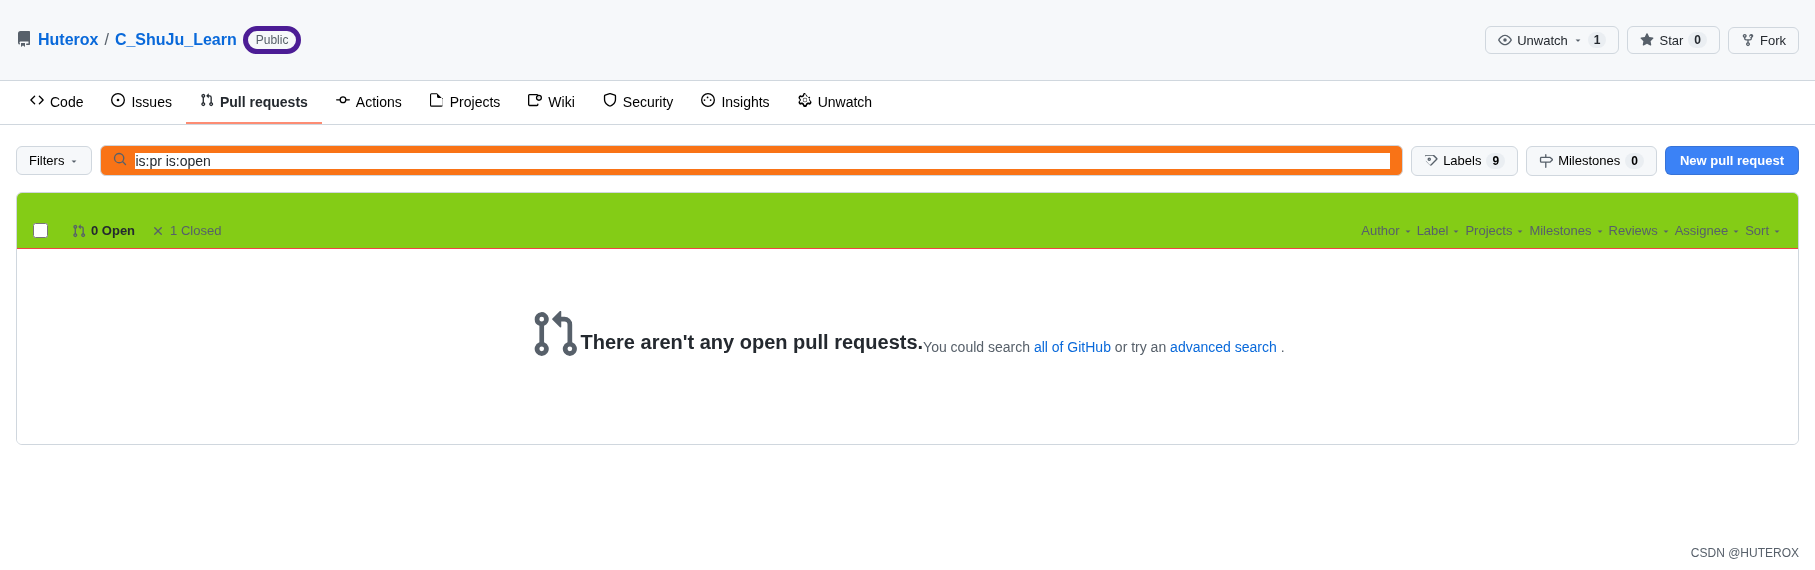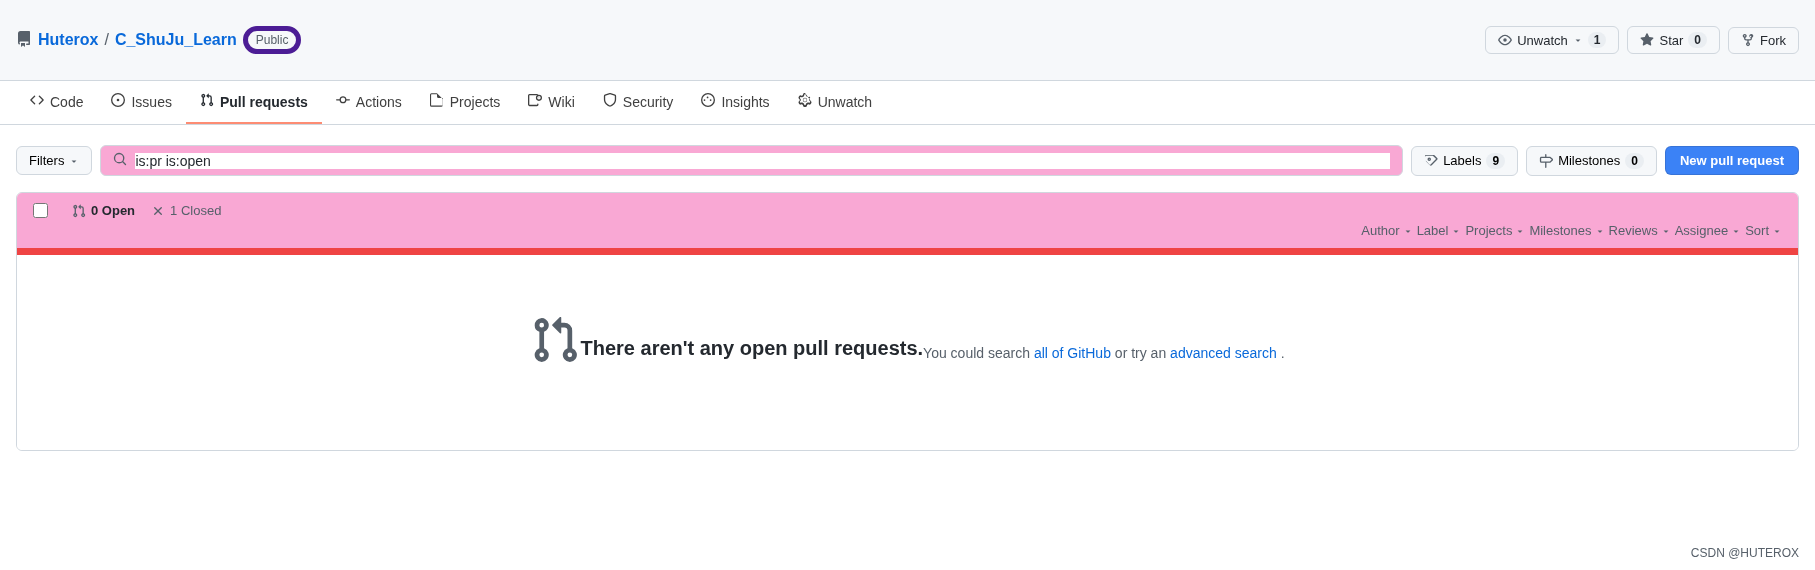--- a/index.html
+++ b/index.html
@@ -27,40 +27,40 @@
       font-size: 12px; font-weight: 600;
     }
     
     
     .sub-nav {
       display: flex; align-items: center; padding: 0 16px;
       border-bottom: 1px solid #d0d7de; background: #fff;
     }
     .sub-nav-item {
       display: flex; align-items: center; gap: 6px; padding: 12px 14px;
-      font-size: 14px; color: #404040; cursor: pointer; border-bottom: 2px solid transparent;
+      font-size: 14px; color: #000000; cursor: pointer; border-bottom: 2px solid transparent;
       text-decoration: none;
     }
     .sub-nav-item.active { color: #24292f; font-weight: 600; border-bottom: 2px solid #fd8c73; }
     .sub-nav-icon { font-size: 14px; }
     
     
     .main-content { padding: 20px 16px; }
     
     
     .filter-bar { display: flex; align-items: center; gap: 8px; margin-bottom: 16px; }
     .filters-btn {
       display: flex; align-items: center; gap: 5px; padding: 6px 12px;
       border: 1px solid #d0d7de; border-radius: 6px; background: #f6f8fa;
       font-size: 13px; cursor: pointer;
     }
     .search-input-wrap {
       flex: 1; display: flex; align-items: center; gap: 8px;
       border: 1px solid #d0d7de; border-radius: 6px; padding: 6px 12px;
-      background: #f9a8d4;
+      background: #f97316;
     }
     .search-icon { color: #57606a; }
     .search-input { border: none; outline: none; font-size: 14px; width: 100%; color: #24292f; }
     .filter-right { display: flex; align-items: center; gap: 8px; }
     .labels-btn, .milestones-btn {
       display: flex; align-items: center; gap: 5px; padding: 6px 12px;
       border: 1px solid #d0d7de; border-radius: 6px; background: #f6f8fa;
       font-size: 13px; cursor: pointer;
     }
     .count-badge {
@@ -72,22 +72,22 @@
       border-radius: 6px; font-size: 13px; font-weight: 600; cursor: pointer;
     }
     
     
     .pr-list-container {
       border: 1px solid #d0d7de; border-radius: 6px; overflow: hidden;
     }
     
     
     .pr-list-header {
-      display: flex; align-items: flex-start; padding: 10px 16px;
-      background: #f9a8d4; border-bottom: 7px solid #ef4444;
+      display: flex; align-items: flex-end; padding: 10px 16px;
+      background: #84cc16; border-bottom: 1px solid #ef4444;
     }
     .pr-list-header-left { display: flex; align-items: center; gap: 16px; flex: 1; }
     .checkbox { width: 15px; height: 15px; margin-right: 8px; cursor: pointer; }
     .open-count {
       display: flex; align-items: center; gap: 5px;
       font-size: 13px; font-weight: 600; color: #24292f;
     }
     .closed-count {
       display: flex; align-items: center; gap: 5px;
       font-size: 13px; color: #57606a; cursor: pointer;

